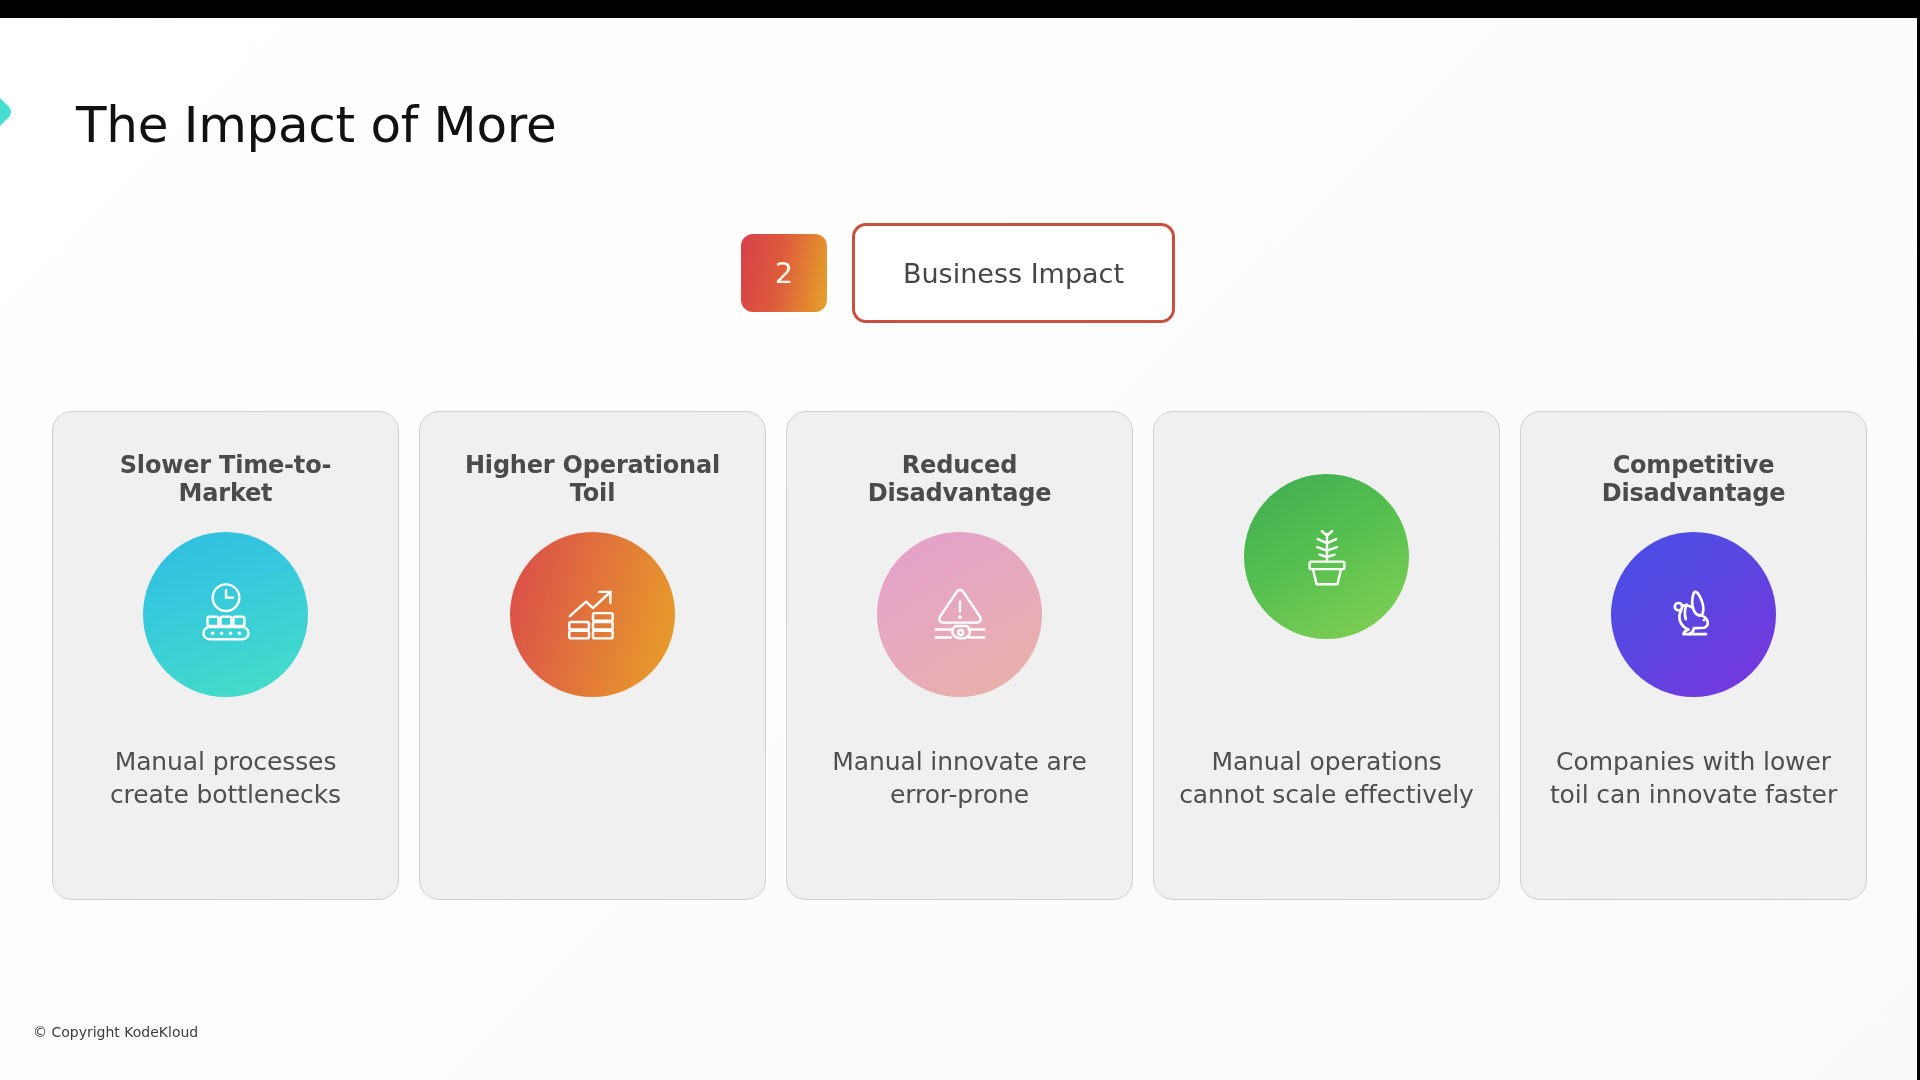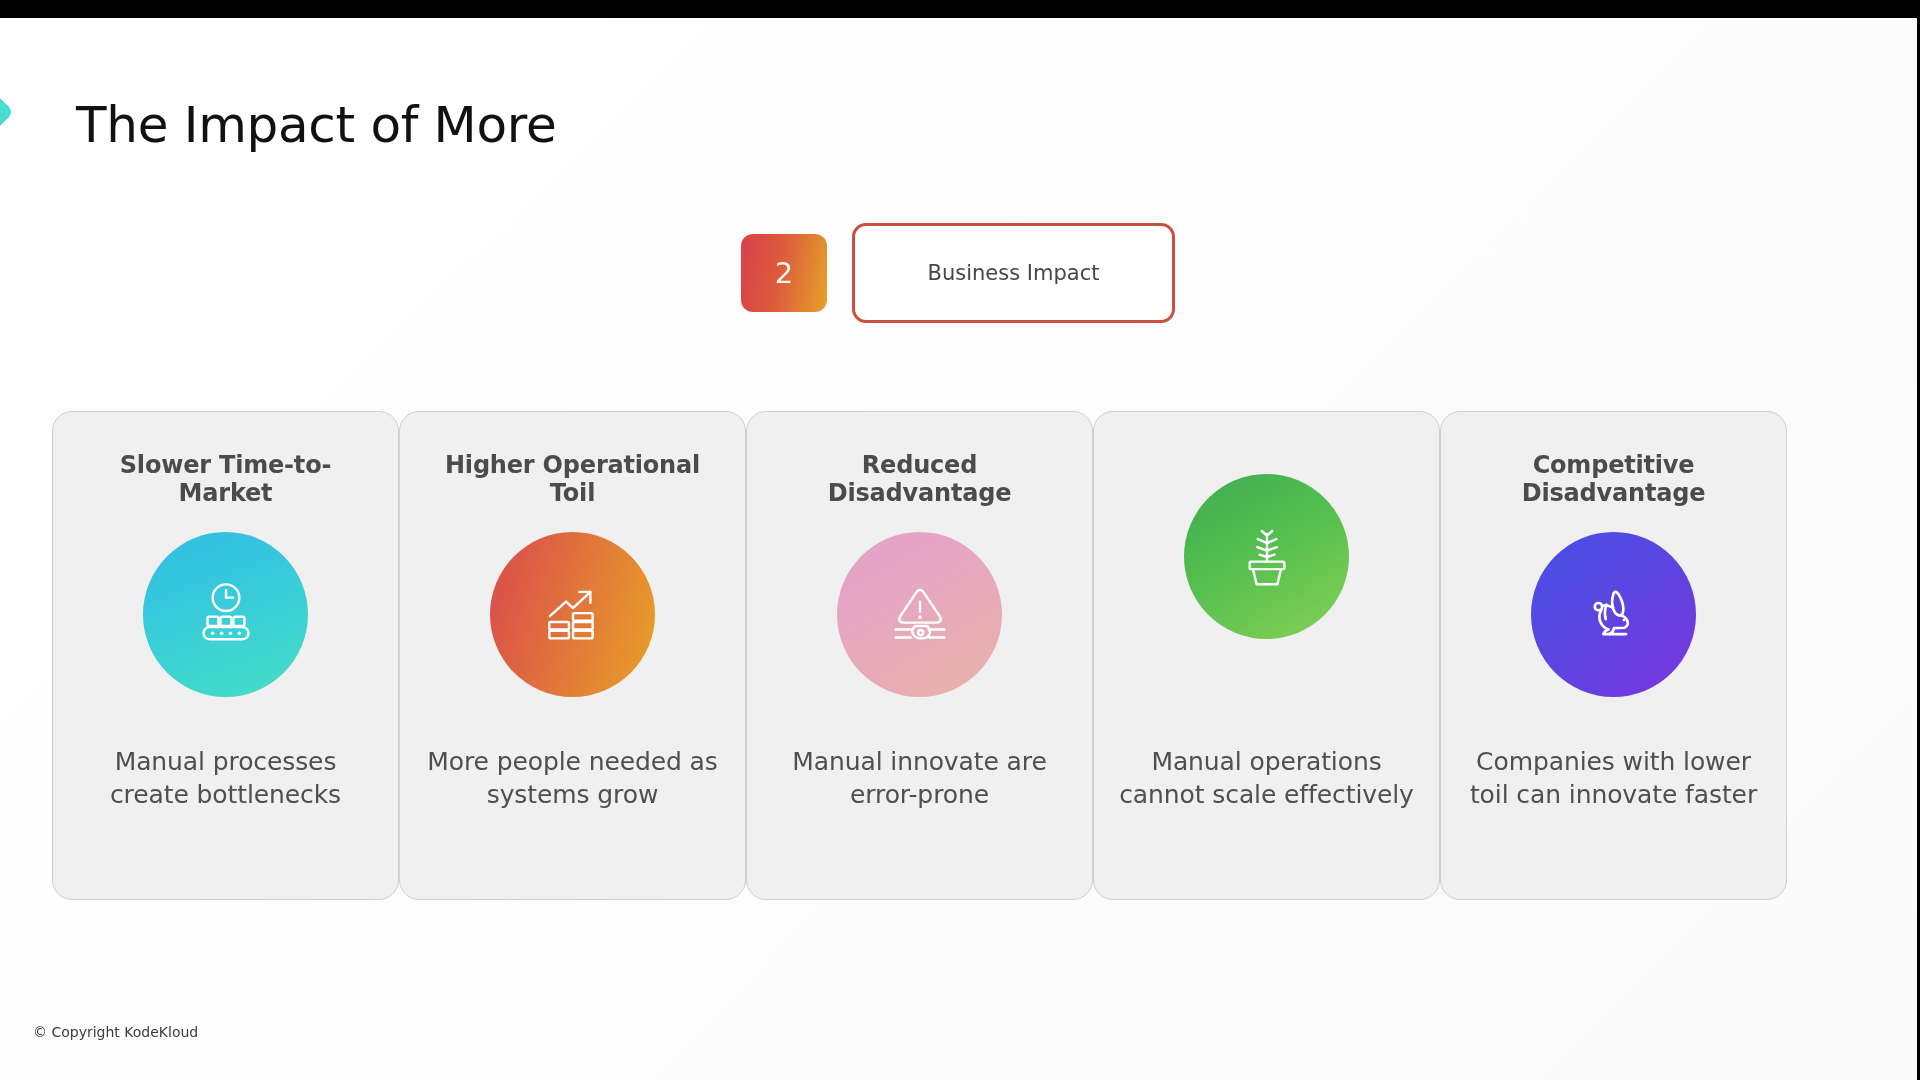--- a/index.html
+++ b/index.html
@@ -81,32 +81,33 @@
     height: 100px;
     min-width: 323px;
     padding: 8px 40px;
     border: 3px solid #c8503f;
     border-radius: 14px;
     background: #ffffff;
     display: flex;
     align-items: center;
     justify-content: center;
     color: #464646;
-    font-size: 21px;
+    font-size: 27px;
     font-weight: 400;
     white-space: nowrap;
   }
 
   
   .card-grid {
     position: absolute;
     left: 52px;
     top: 393px;
     width: 1815px;
     display: flex;
+    gap: 20px;
   }
 
   .impact-card {
     width: 347px;
     height: 489px;
     background: #f0f0f0;
     border: 1.5px solid #cfcfcf;
     border-radius: 20px;
     display: flex;
     flex-direction: column;
@@ -217,21 +218,20 @@
               <path d="M12 33 L26 20.5 L32 26 L47 12"></path>
               <path d="M37.5 12 H47 V21.5"></path>
               <rect x="11.5" y="38" width="17" height="6.6" rx="1.4"></rect>
               <rect x="11.5" y="45.6" width="17" height="6.6" rx="1.4"></rect>
               <rect x="32" y="30.4" width="17" height="6.6" rx="1.4"></rect>
               <rect x="32" y="38" width="17" height="6.6" rx="1.4"></rect>
               <rect x="32" y="45.6" width="17" height="6.6" rx="1.4"></rect>
             </svg>
           </span>
         </div>
-        <div class="card-desc">More people needed as systems grow</div>
       </div>
 
       <div class="impact-card">
         <div class="card-title">Reduced Disadvantage</div>
         <div class="icon-circle c-pink">
           <span>
             <svg width="74" height="74" viewBox="0 0 64 64" fill="none" stroke="#ffffff" stroke-width="2.1" stroke-linecap="round" stroke-linejoin="round" aria-hidden="true">
               <path d="M29.3 11.8 L14.6 33.6 a3.2 3.2 0 0 0 2.7 5 h29.4 a3.2 3.2 0 0 0 2.7 -5 L34.7 11.8 a3.2 3.2 0 0 0 -5.4 0 Z"></path>
               <path d="M32 20.5 V29"></path>
               <circle cx="32" cy="33.8" r="1.6" fill="#ffffff" stroke="none"></circle>

